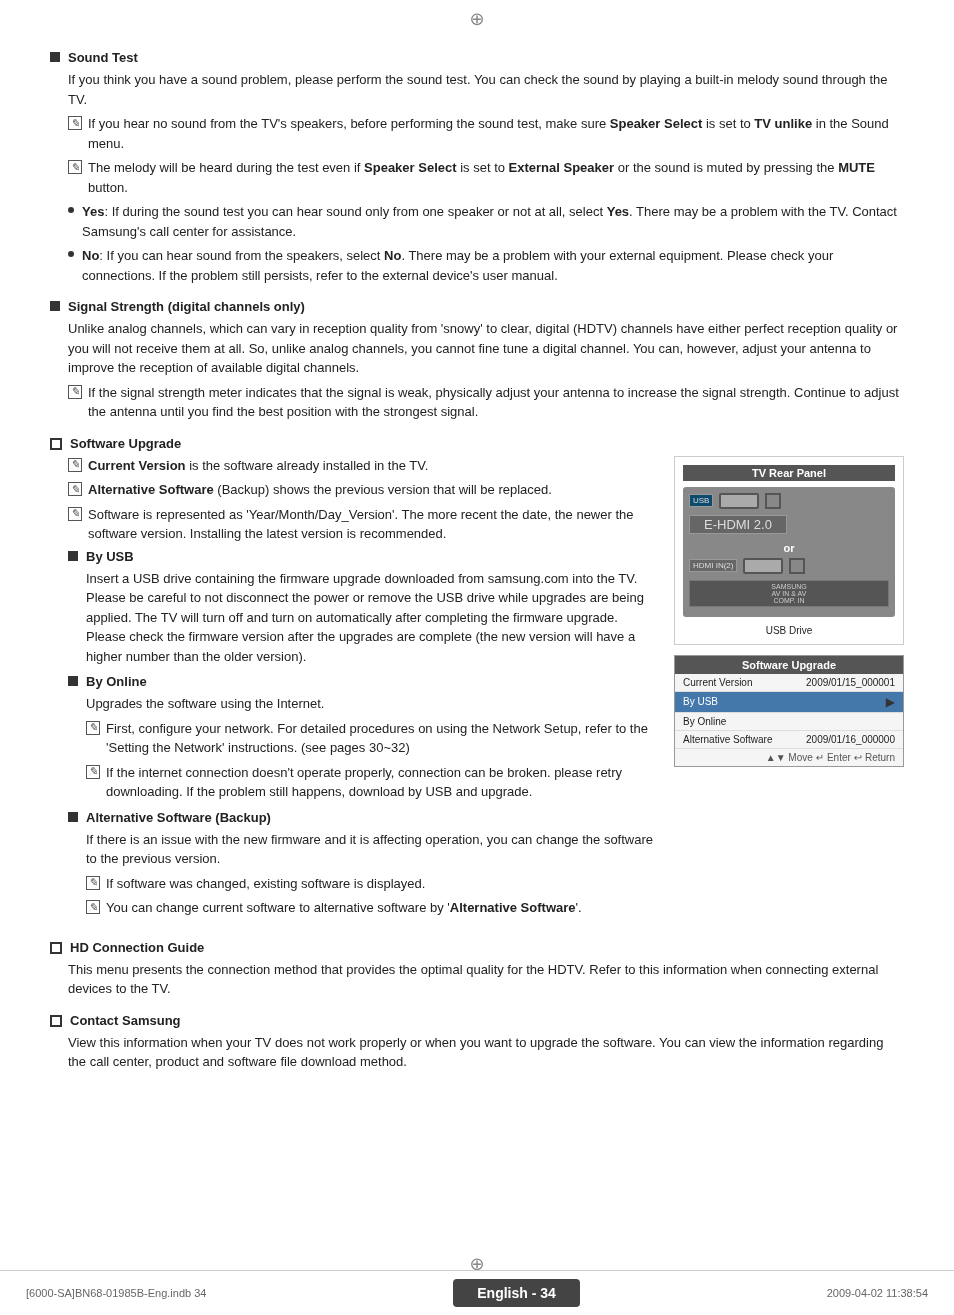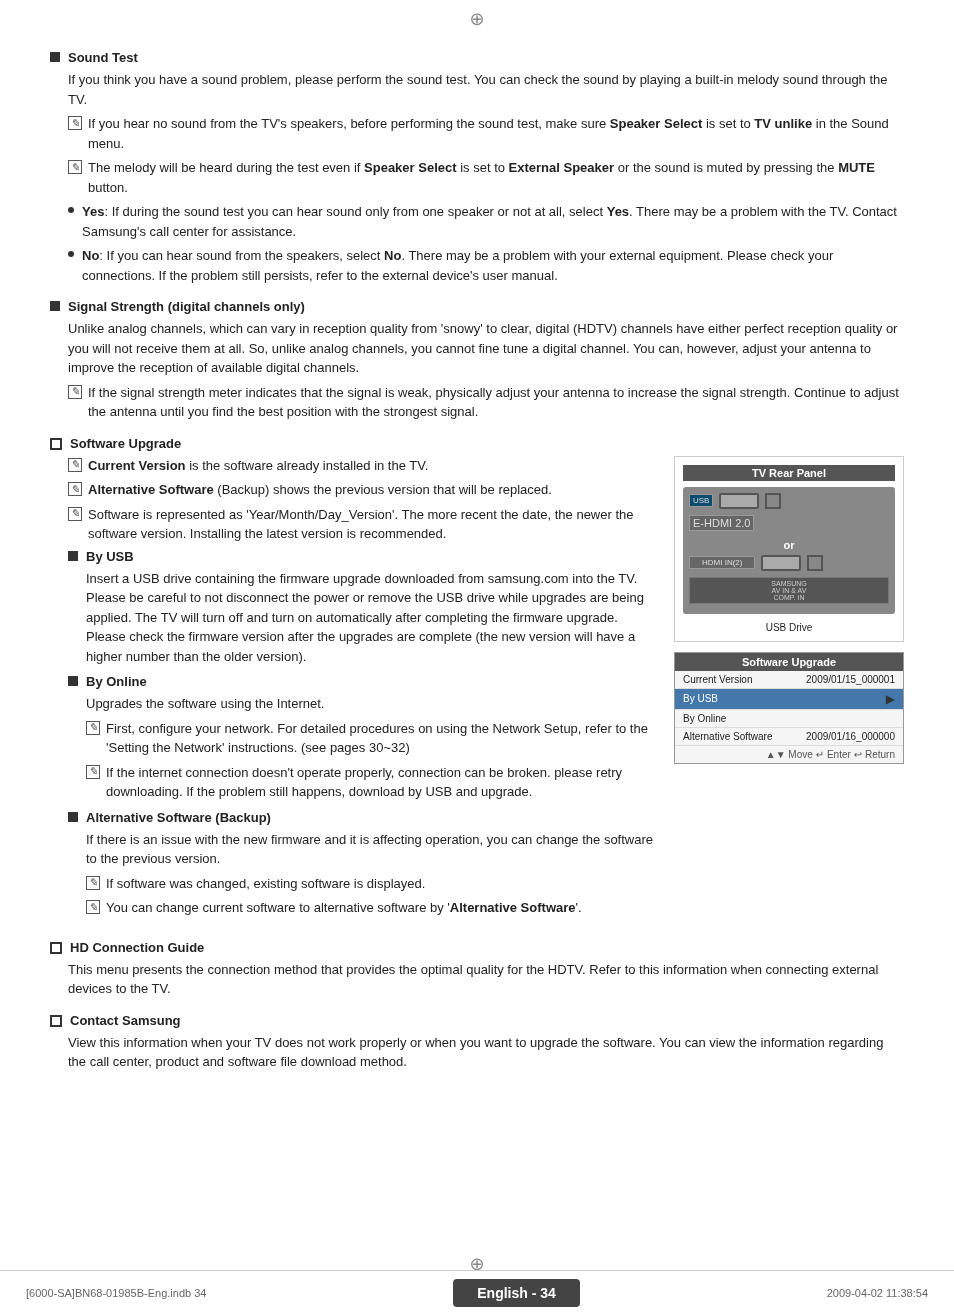--- a/index.html
+++ b/index.html
@@ -384,24 +384,24 @@
 
           <div class="tv-rear-panel">
             <div class="tv-rear-panel-title">TV Rear Panel</div>
             <div class="tv-panel-diagram">
               <div style="width:100%; padding: 6px; background: #888; border-radius: 3px;">
                 <div style="display:flex; align-items:center; gap:6px; margin-bottom:6px;">
                   <div style="background:#0c4a6e; color:#ddd; font-size:8px; padding:1px 3px; border:1px solid #999; white-space:nowrap;">USB</div>
                   <div style="width:40px; height:16px; background:#aaa; border:2px solid #555; border-radius:2px;"></div>
                   <div style="width:16px; height:16px; background:#888; border:2px solid #555;"></div>
                 </div>
-                <div style="background:#666; color:#ddd; font-size:11px; padding:1px 3px; border:1px solid #999; display:inline-block; margin-bottom:4px;">E-HDMI 2.0</div>
+                <div style="background:#666; color:#ddd; font-size:13px; padding:1px 14px; border:1px solid #999; display:inline-block; margin-bottom:4px;">E-HDMI 2.0</div>
                 <div style="text-align:center; color:#fff; font-weight:bold; font-size:11px; margin: 4px 0;">or</div>
                 <div style="display:flex; align-items:center; gap:6px; margin-bottom:6px;">
-                  <div style="background:#666; color:#ddd; font-size:8px; padding:1px 12px; border:1px solid #999; white-space:nowrap;">HDMI IN(2)</div>
+                  <div style="background:#666; color:#ddd; font-size:8px; padding:1px 3px; border:1px solid #999; white-space:nowrap;">HDMI IN(2)</div>
                   <div style="width:40px; height:16px; background:#aaa; border:2px solid #555; border-radius:2px;"></div>
                   <div style="width:16px; height:16px; background:#888; border:2px solid #555;"></div>
                 </div>
                 <div style="background:#555; color:#ccc; font-size:7px; padding:2px; border:1px solid #777; text-align:center; margin-bottom:4px;">SAMSUNG<br>AV IN &amp; AV<br>COMP. IN</div>
               </div>
               <div class="usb-drive-label">USB Drive</div>
             </div>
           </div>
 
           <div class="software-upgrade-panel">

